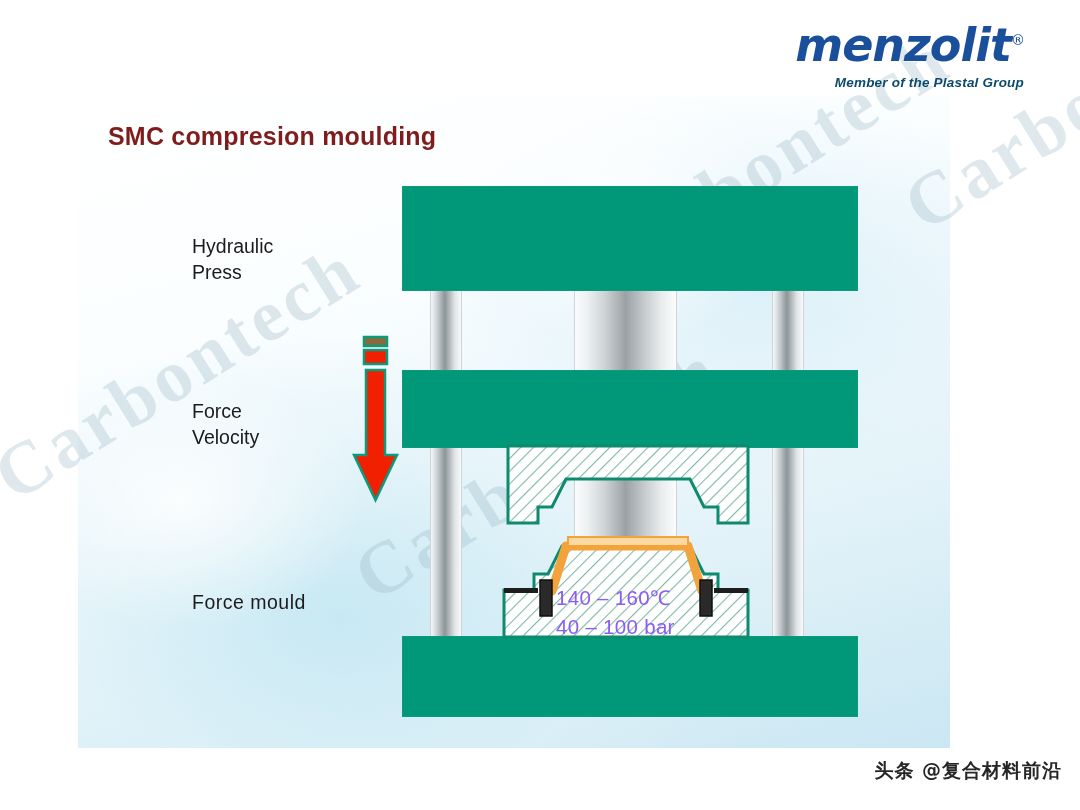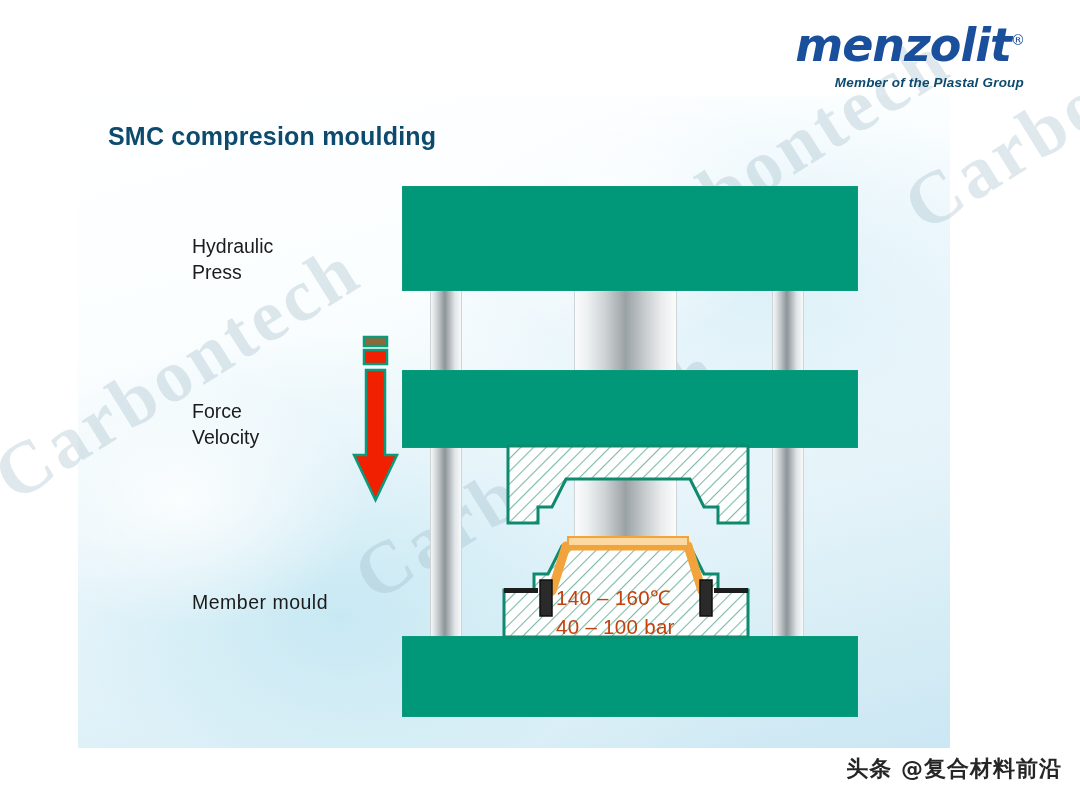--- a/index.html
+++ b/index.html
@@ -74,21 +74,21 @@
     letter-spacing: 0.2px;
   }
 
   
   #title {
     position: absolute;
     left: 108px;
     top: 122px;
     font-size: 25px;
     font-weight: bold;
-    color: #0c4a6e;
+    color: #7f1d1d;
     letter-spacing: 0.2px;
     z-index: 30;
     white-space: nowrap;
   }
 
   
   .side-label {
     position: absolute;
     font-size: 19.5px;
     color: #1b1b1b;
@@ -133,21 +133,21 @@
   
   #arrow-group { position: absolute; left: 0; top: 0; width: 1080px; height: 810px; z-index: 25; }
 
   
   #process-text {
     position: absolute;
     left: 556px;
     top: 583px;
     z-index: 28;
     font-size: 20.5px;
-    color: #c2410c;
+    color: #8b5cf6;
     line-height: 1.42;
     white-space: nowrap;
   }
   #process-text div { letter-spacing: 0.3px; }
 
   
   .wm {
     position: absolute;
     z-index: 5;
     color: rgba(150,178,192,0.30);
@@ -164,21 +164,21 @@
   #wm-2 { left: 330px; top: 430px; }
   #wm-3 { left: 560px; top: 120px; }
   #wm-4 { left: 880px; top: 60px;  }
 
   
   #source-wm {
     position: absolute;
     right: 18px;
     bottom: 26px;
     z-index: 45;
-    font-size: 22px;
+    font-size: 19px;
     font-weight: bold;
     color: #262626;
     font-family: "DejaVu Sans", sans-serif;
     letter-spacing: 1px;
     white-space: nowrap;
   }
 </style>
 </head>
 <body>
 
@@ -193,21 +193,21 @@
   <div id="logo-word"><span>menzolit</span><span id="logo-reg">®</span></div>
   <div id="logo-sub">Member of the Plastal Group</div>
 </div>
 
 <div id="title">SMC compresion moulding</div>
 
 <div class="side-label" id="label-hydraulic">Hydraulic
 Press</div>
 <div class="side-label" id="label-force">Force
 Velocity</div>
-<div class="side-label" id="label-mould">Member  mould</div>
+<div class="side-label" id="label-mould">Force  mould</div>
 
 <div id="press">
   <div class="column" id="column-left"></div>
   <div class="column" id="column-center"></div>
   <div class="column" id="column-right"></div>
 
   <div class="platen" id="platen-top"></div>
   <div class="platen" id="platen-middle"></div>
   <div class="platen" id="platen-bottom"></div>
 </div>

